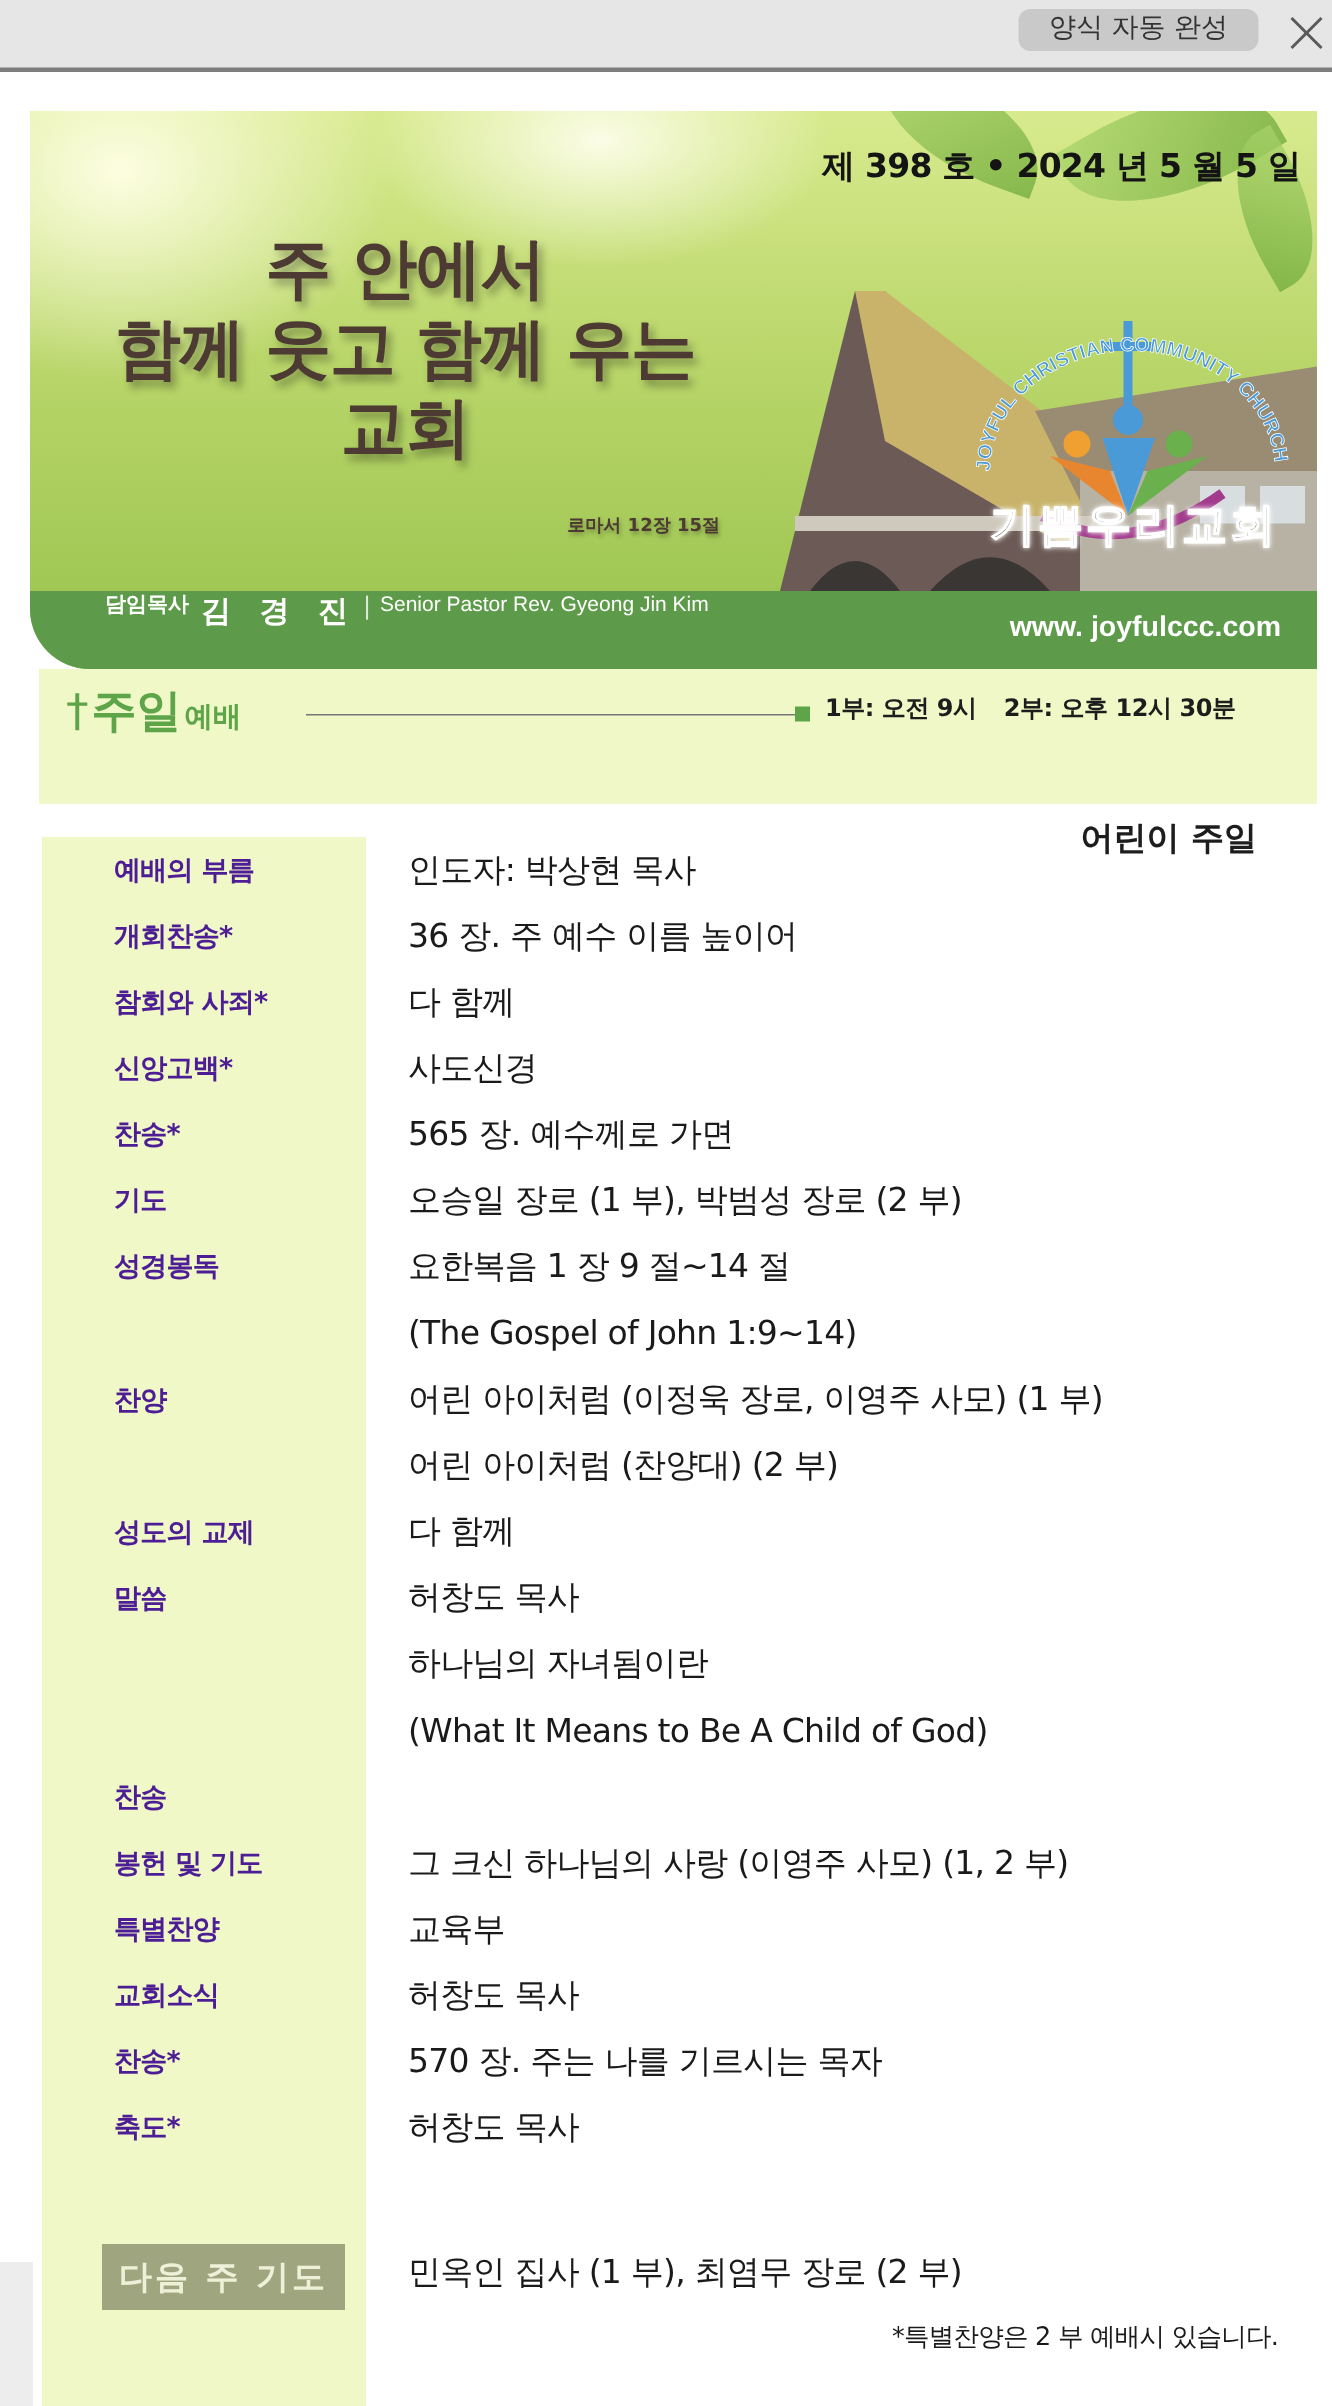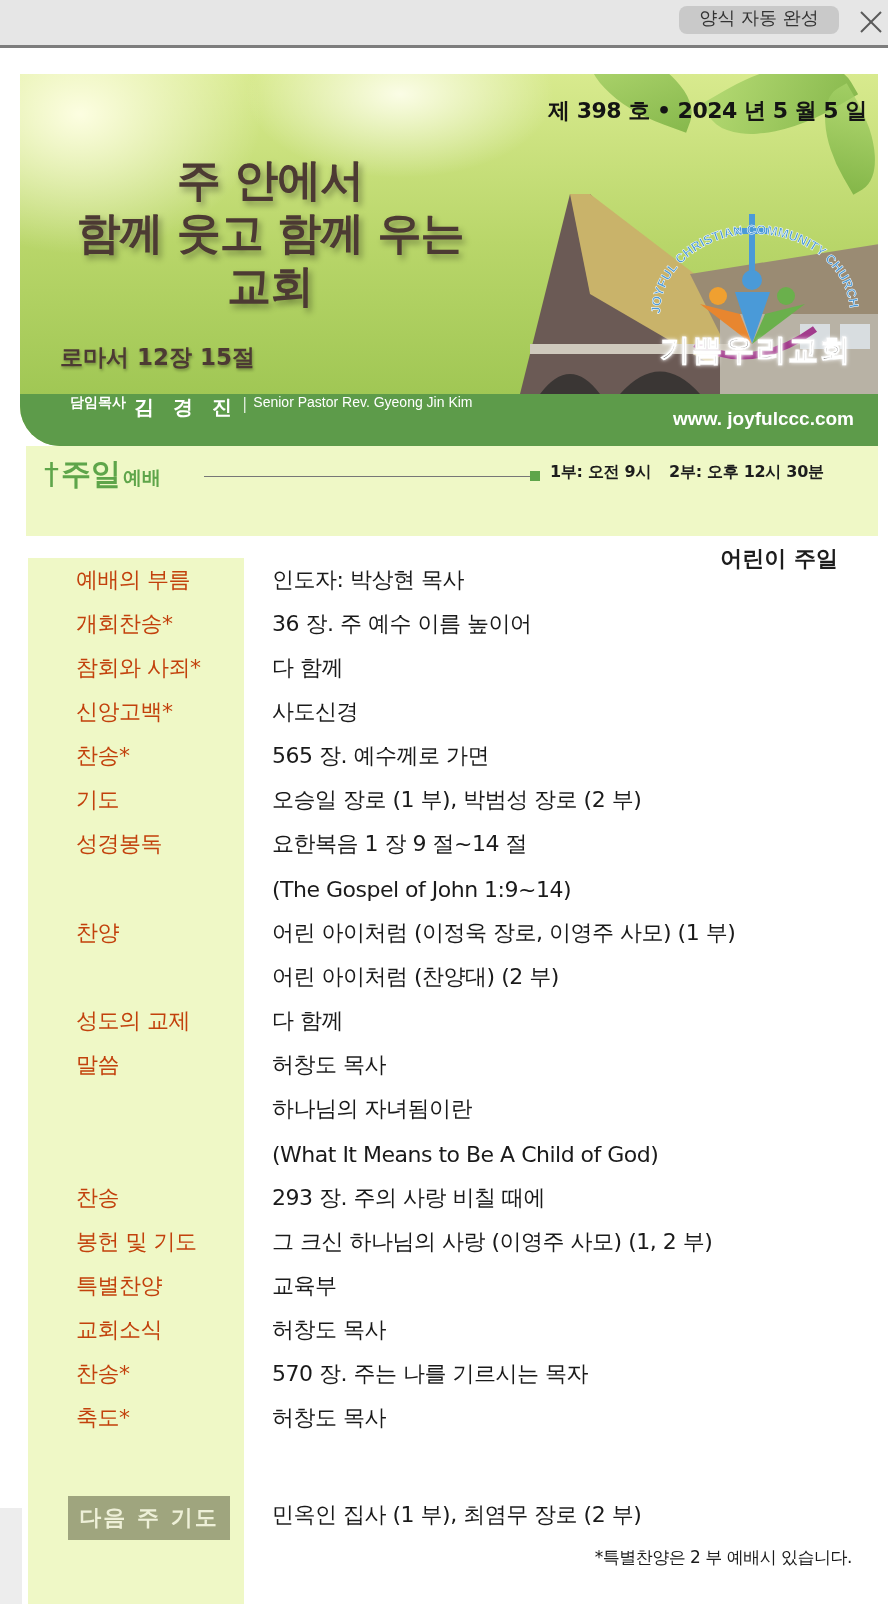--- a/index.html
+++ b/index.html
@@ -12,21 +12,21 @@
 
   .banner { position: absolute; left: 20px; top: 74px; width: 858px; height: 372px; border-radius: 0 0 0 40px; overflow: hidden;
     background:
       radial-gradient(ellipse 220px 120px at 380px 20px, rgba(255,255,240,0.9), rgba(255,255,255,0) 70%),
       radial-gradient(ellipse 260px 200px at 60px 40px, rgba(255,255,230,0.95), rgba(255,255,255,0) 70%),
       linear-gradient(180deg, #d8ea8e 0%, #b9d66a 45%, #98c24d 100%); }
   .leaf { position: absolute; border-radius: 0 80% 0 80%; background: linear-gradient(135deg, #a9d46a, #6faa3a); opacity: 0.75; }
   .motto { position: absolute; left: 40px; top: 28px; font-size: 17px; font-weight: bold; color: #4a3b33; letter-spacing: -0.5px; text-shadow: 1px 2px 3px rgba(0,0,0,0.35); }
   .issue { position: absolute; left: 528px; top: 22px; font-size: 22px; font-weight: bold; color: #141414; letter-spacing: -0.5px; }
   .headline { position: absolute; left: 40px; top: 80px; width: 420px; text-align: center; font-size: 44px; line-height: 1.2; font-weight: bold; color: #4c3a33; text-shadow: 3px 4px 6px rgba(0,0,0,0.35); letter-spacing: -1px; }
-  .verse { position: absolute; left: 40px; top: 268px; width: 420px; text-align: left; font-size: 23px; font-weight: bold; color: #4c3a33; text-shadow: 1px 2px 3px rgba(0,0,0,0.3); }
+  .verse { position: absolute; left: 40px; top: 268px; width: 420px; text-align: right; font-size: 12px; font-weight: bold; color: #4c3a33; text-shadow: 1px 2px 3px rgba(0,0,0,0.3); }
 
   .church { position: absolute; left: 490px; top: 100px; width: 370px; height: 220px; }
   .logo { position: absolute; left: 620px; top: 130px; width: 230px; height: 200px; }
   .logo-kr { position: absolute; left: 640px; top: 256px; font-size: 30px; font-weight: bold; color: #2a2a2a; letter-spacing: 2px; -webkit-text-stroke: 1px #fff; text-shadow: 0 0 3px #fff, 0 0 5px #fff; }
 
   .pastor-bar { position: absolute; left: 0; top: 320px; width: 858px; height: 52px; background: #5d9b4a; display: flex; padding-left: 50px; color: #fff; }
   .pastor-role { font-size: 14px; font-weight: bold; margin-right: 8px; }
   .pastor-name { font-size: 20px; font-weight: bold; letter-spacing: 6px; margin-right: 2px; }
   .pastor-sep { font-size: 16px; opacity: 0.8; margin: 0 6px 0 2px; }
   .pastor-en { font-size: 14px; font-family: "Liberation Sans", sans-serif; }
@@ -39,21 +39,21 @@
   .svc-sub { font-size: 19px; margin-left: 2px; }
   .svc-line { position: absolute; left: 178px; top: 30px; width: 330px; height: 1px; background: #777; }
   .svc-dot { position: absolute; left: 504px; top: 25px; width: 10px; height: 10px; background: #5ea54a; }
   .svc-times { position: absolute; left: 524px; top: 16px; font-size: 16px; font-weight: bold; color: #1d1d1d; letter-spacing: -0.3px; }
   .svc-times span + span { margin-left: 18px; }
   .occasion { position: absolute; right: 40px; top: 54px; font-size: 22px; font-weight: bold; color: #1d1d1d; margin-top: 44px; }
 
   .label-col { position: absolute; left: 28px; top: 558px; width: 216px; height: 1046px; background: #eff8c6; }
   .order { position: absolute; left: 0; top: 558px; width: 888px; }
   .row { position: absolute; left: 0; width: 888px; height: 44px; display: flex; align-items: center; }
-  .row .lbl { position: absolute; left: 76px; font-size: 22px; font-weight: normal; color: #c2410c; letter-spacing: -0.5px; }
+  .row .lbl { position: absolute; left: 76px; font-size: 18px; font-weight: bold; color: #4c1d95; letter-spacing: -0.5px; }
   .row .val { position: absolute; left: 272px; font-size: 22px; color: #1a1a1a; letter-spacing: -0.5px; white-space: nowrap; }
 
   .next-badge { position: absolute; left: 68px; top: 1496px; width: 162px; height: 44px; background: #9fa57e; color: #eef0d8; font-size: 22px; font-weight: bold; display: flex; align-items: center; justify-content: center; letter-spacing: 2px; }
   .next-val { position: absolute; left: 272px; top: 1500px; font-size: 22px; color: #1a1a1a; letter-spacing: -0.5px; }
   .footnote { position: absolute; right: 36px; top: 1546px; font-size: 17px; color: #1a1a1a; letter-spacing: -0.5px; }
   .left-scroll { position: absolute; left: 0; top: 1508px; width: 22px; height: 96px; background: #ededed; }
 </style>
 </head>
 <body>
 
@@ -190,21 +190,20 @@
   <div class="row" style="top:529px">
       <span class="lbl"></span>
       <span class="val">하나님의 자녀됨이란</span>
     </div>
   <div class="row" style="top:574px">
       <span class="lbl"></span>
       <span class="val">(What It Means to Be A Child of God)</span>
     </div>
   <div class="row" style="top:618px">
       <span class="lbl">찬송</span>
-      <span class="val">293 장. 주의 사랑 비칠 때에</span>
     </div>
   <div class="row" style="top:662px">
       <span class="lbl">봉헌 및 기도</span>
       <span class="val">그 크신 하나님의 사랑 (이영주 사모) (1, 2 부)</span>
     </div>
   <div class="row" style="top:706px">
       <span class="lbl">특별찬양</span>
       <span class="val">교육부</span>
     </div>
   <div class="row" style="top:750px">

